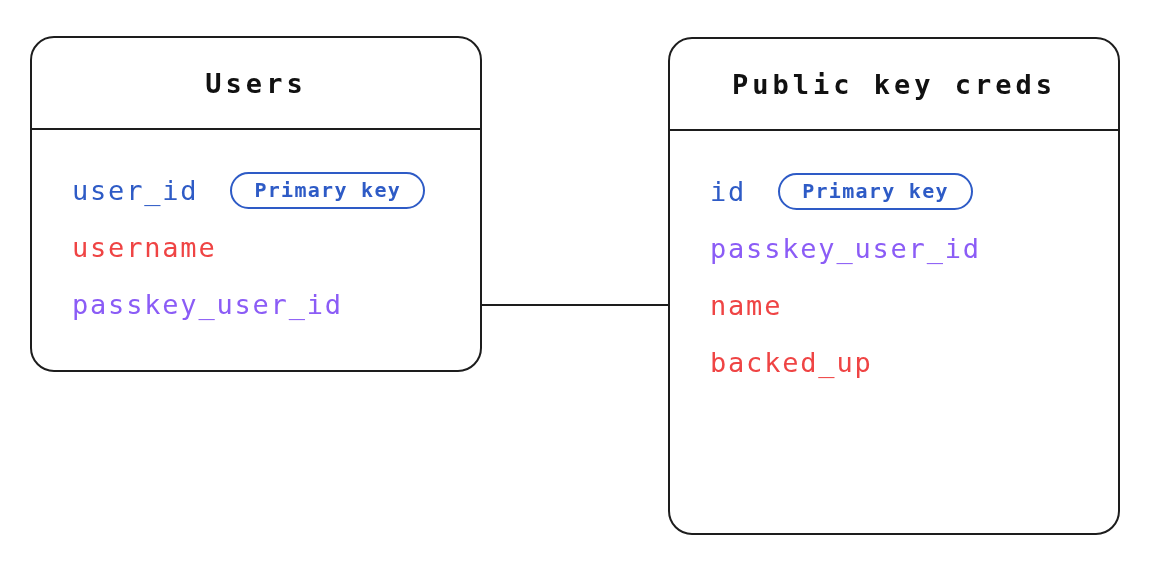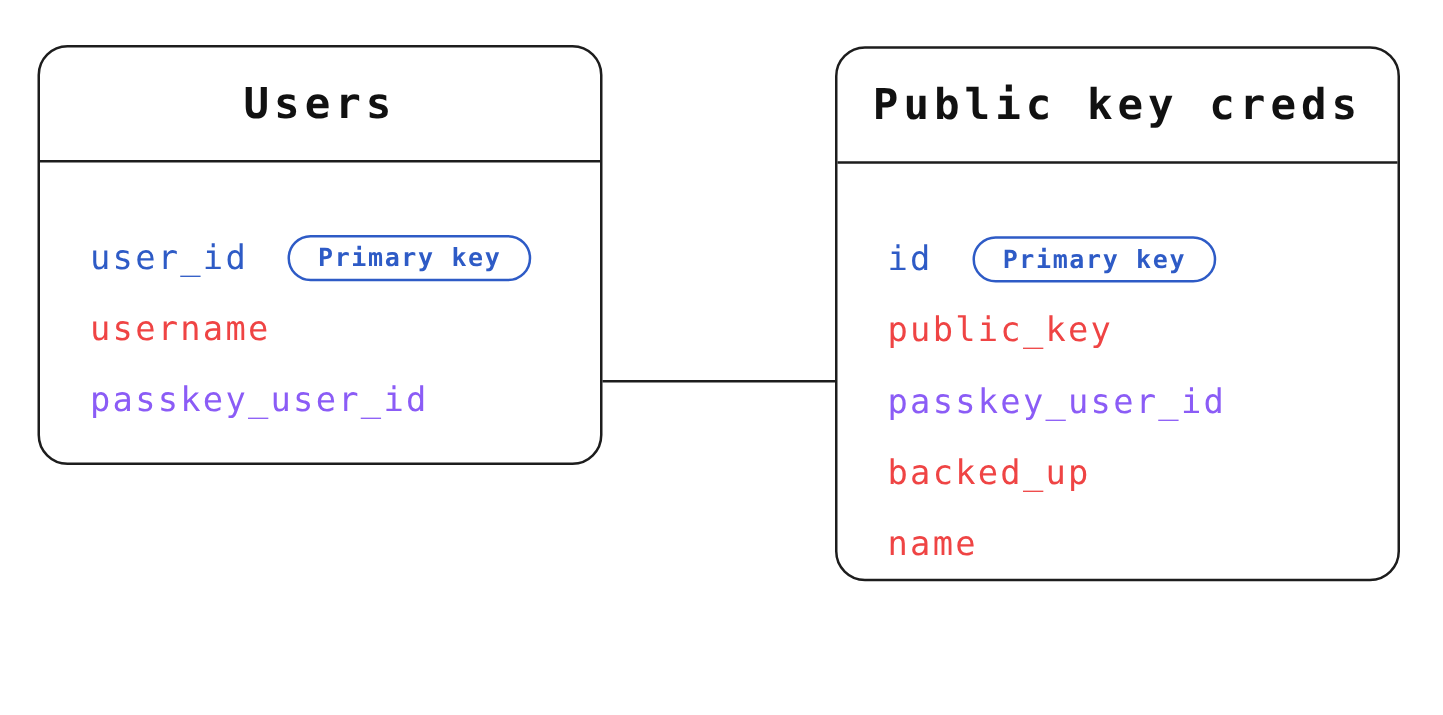--- a/index.html
+++ b/index.html
@@ -25,38 +25,38 @@
   .box-users {
     left: 30px;
     top: 36px;
     width: 452px;
     height: 336px;
   }
   .box-creds {
     left: 668px;
     top: 37px;
     width: 452px;
-    height: 428px;
+    height: 498px;
   }
   .table-header {
     height: 90px;
     border-bottom: 2px solid #1d1d1d;
     display: flex;
     align-items: center;
     justify-content: center;
   }
   .table-title {
-    font-size: 34px;
+    font-size: 27px;
     font-weight: 700;
     letter-spacing: 4px;
     color: #111111;
     white-space: nowrap;
   }
   .table-fields {
-    padding: 48px 0 0 40px;
+    padding: 32px 0 0 40px;
   }
   .field-row {
     height: 57px;
     display: flex;
     align-items: center;
     gap: 32px;
   }
   .field-name {
     font-size: 27px;
     letter-spacing: 1.8px;
@@ -116,27 +116,24 @@
   <div class="table-box box-creds">
     <div class="table-header">
       <span class="table-title">Public key creds</span>
     </div>
     <div class="table-fields">
       <div class="field-row">
         <span class="field-name blue">id</span>
         <span class="pk-badge">Primary key</span>
       </div>
       <div class="field-row">
-        <span class="field-name">public_key</span>
-      </div>
-      <div class="field-row">
         <span class="field-name orange">passkey_user_id</span>
       </div>
       <div class="field-row">
-        <span class="field-name">backed_up</span>
+        <span class="field-name">name</span>
       </div>
       <div class="field-row">
-        <span class="field-name">name</span>
+        <span class="field-name">backed_up</span>
       </div>
     </div>
   </div>
 
 </div>
 
 </body></html>

